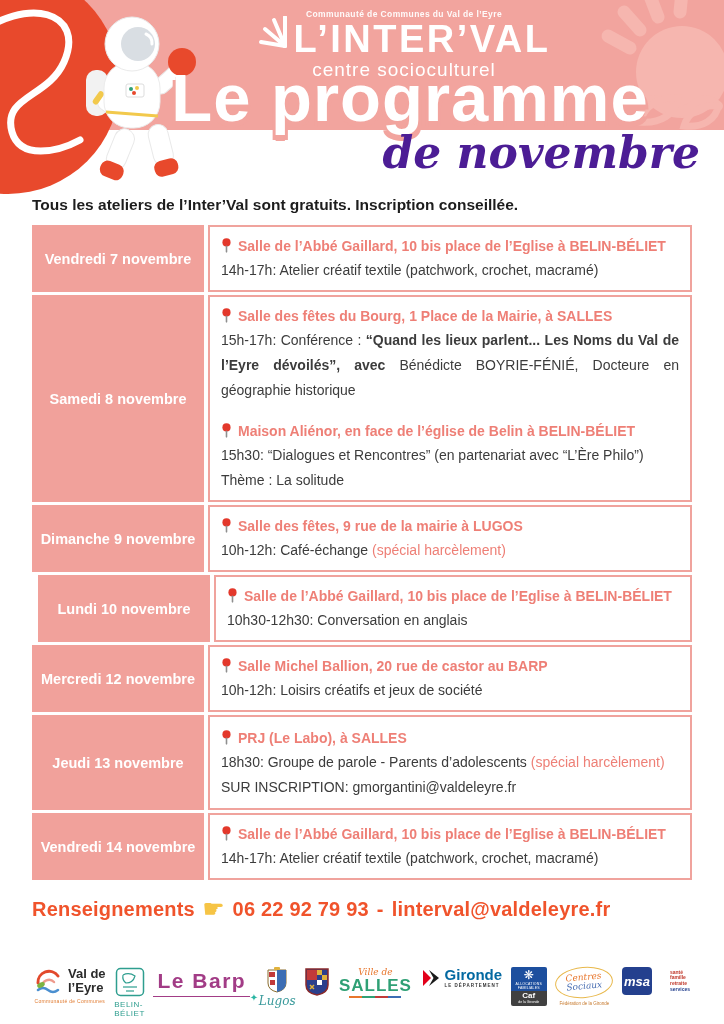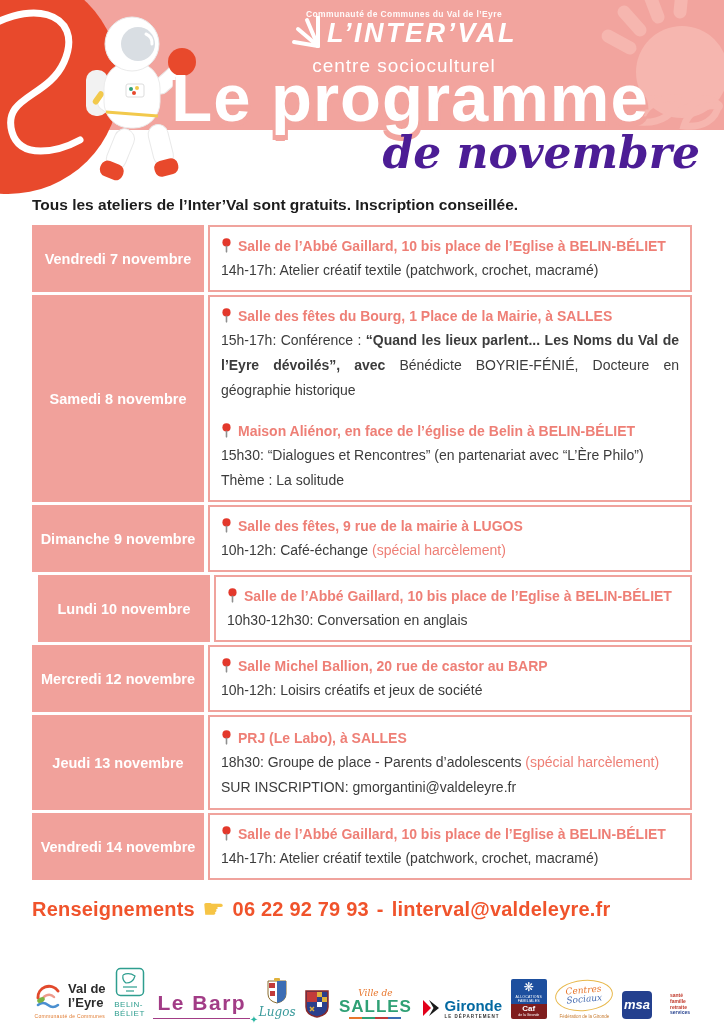--- a/index.html
+++ b/index.html
@@ -14,21 +14,21 @@
     background:#F2A49E; overflow:hidden; z-index:0;
   }
   .sun-motif{ position:absolute; top:0; right:0; z-index:1; }
   .logo-lockup{
     position:absolute; top:9px; left:0; right:0; text-align:center;
     transform:translateX(42px); color:#ffffff; z-index:4;
   }
   .community-label{ font-size:8.5px; letter-spacing:.4px; font-weight:bold; opacity:.95; }
   .org-row{ display:inline-flex; align-items:flex-start; gap:6px; margin-top:1px; }
   .org-rays{ margin-top:-4px; }
-  .org-name{ font-size:27px; font-weight:bold; letter-spacing:2.5px; line-height:1;font-style:italic; }
+  .org-name{ font-size:38px; font-weight:bold; letter-spacing:2.5px; line-height:1; }
   .org-tagline{ font-size:19px; letter-spacing:1px; margin-top:1px; }
   .astronaut-scene{ position:absolute; top:0; left:0; z-index:2; }
   .main-title{
     position:absolute; top:64px; left:140px; width:540px; z-index:3;
     text-align:center; color:#ffffff; font-size:67px; font-weight:bold;
     letter-spacing:1px; line-height:1;
     text-shadow:0 6px 0 #F2A49E, 3px 5px 0 #F2A49E, -3px 5px 0 #F2A49E, 0 2px 0 #F2A49E;
   }
   .sub-title{
     position:absolute; top:129px; right:24px; z-index:4;
@@ -67,42 +67,42 @@
   .seg-pink{ color:#EE7F76; }
   
   .contact-line{
     margin-top:17px; font-size:20px; font-weight:bold; color:#F0532B;
     display:flex; align-items:center; gap:8px; letter-spacing:.2px;
   }
   .hand-icon{ color:#F6C445; font-size:24px; line-height:1; }
   
   .logo-strip{
     margin-top:46px; display:flex; justify-content:space-between;
-    align-items:flex-end; padding:0 2px;
+    align-items:flex-start; padding:0 2px;
   }
   .logo{ display:flex; flex-direction:column; align-items:center; }
   .vde-row{ display:flex; align-items:center; gap:4px; }
   .vde-text{ font-size:13px; font-weight:bold; color:#2b2b2b; line-height:1.05; }
   .vde-sub{ font-size:5px; color:#E07A2F; margin-top:3px; letter-spacing:.3px; }
   .bb-text{ font-size:8px; font-weight:normal; color:#2E9E8F; letter-spacing:.5px; line-height:1.1; margin-top:4px; text-align:left; }
   .barp-wrap{ position:relative; padding:2px 4px 3px; border-bottom:1.5px solid #A23C86; }
   .barp-text{ font-size:21px; color:#A23C86; letter-spacing:1.5px; font-weight:bold; }
   .barp-spark{ position:absolute; right:-8px; bottom:-7px; color:#2BB6A3; font-size:10px; }
   .lugos-script{ font-family:"DejaVu Serif", serif; font-style:italic; font-size:12px; color:#3A9A9B; margin-top:1px; }
   .salles-top{ font-family:"DejaVu Serif", serif; font-style:italic; font-size:9px; color:#E8762C; }
   .salles-main{ font-size:17px; font-weight:bold; color:#2FA075; letter-spacing:1px; line-height:1; }
   .salles-line{ width:52px; height:2px; margin-top:2px;
     background:linear-gradient(90deg,#E8762C 0 25%,#2FA075 25% 50%,#C23A3A 50% 75%,#3C6DB4 75% 100%); }
   .gir-row{ display:flex; align-items:center; gap:4px; }
   .gir-text{ font-size:15px; font-weight:bold; color:#0369a1; line-height:1; }
   .gir-sub{ font-size:4.5px; color:#333; letter-spacing:1px; font-weight:bold; margin-top:1px; }
   .caf-box{ width:36px; background:#1D4F9E; border-radius:2px 2px 0 0; padding:2px 1px 1px; text-align:center; }
   .caf-top{ font-size:3.5px; color:#fff; letter-spacing:.2px; }
   .caf-flake{ color:#fff; font-size:12px; line-height:1.1; }
-  .caf-band{ width:36px; background:#7f1d1d; text-align:center; padding:1px 0 2px; border-radius:0 0 2px 2px; }
+  .caf-band{ width:36px; background:#404040; text-align:center; padding:1px 0 2px; border-radius:0 0 2px 2px; }
   .caf-main{ font-size:8px; font-weight:bold; color:#fff; line-height:1; }
   .caf-sub{ font-size:3.5px; color:#fff; }
   .cs-oval{ border:1.5px solid #E8B84B; border-radius:50%; padding:5px 10px; transform:rotate(-5deg); text-align:center; }
   .cs-l1{ font-family:"DejaVu Serif", serif; font-style:italic; font-size:9px; color:#E8762C; line-height:1.05; }
   .cs-l2{ font-family:"DejaVu Serif", serif; font-style:italic; font-size:9px; color:#4A6FB3; line-height:1.05; }
   .cs-sub{ font-size:4.5px; color:#C77B2F; margin-top:3px; }
   .msa-row{ display:flex; align-items:center; gap:18px; }
   .msa-box{ width:30px; height:28px; background:#24408E; border-radius:4px; color:#fff;
     font-weight:bold; font-style:italic; font-size:13px; display:flex; align-items:center; justify-content:center; }
   .msa-words{ display:flex; flex-direction:column; line-height:1.15; }
@@ -279,21 +279,21 @@
           <div class="date-cell">Jeudi 13 novembre</div>
           <div class="detail-cell">
             <div class="block">
               <div class="loc-line">
                 <svg class="pin" width="11" height="16" viewBox="0 0 12 18">
                   <circle cx="6" cy="5" r="4.6" fill="#E3382B"></circle>
                   <rect x="5.1" y="8.5" width="1.8" height="8" rx="0.9" fill="#8F8F8F"></rect>
                 </svg>
                 <span class="loc-text">PRJ (Le Labo), à SALLES</span>
               </div>
-              <div class="text-line"><span class="seg">18h30: Groupe de place - Parents d’adolescents </span><span class="seg-pink">(spécial harcèlement)</span></div>
+              <div class="text-line"><span class="seg">18h30: Groupe de parole - Parents d’adolescents </span><span class="seg-pink">(spécial harcèlement)</span></div>
               <div class="text-line"><span class="seg">SUR INSCRIPTION: gmorgantini@valdeleyre.fr</span></div>
             </div>
           </div>
         </div>
         <div class="event-row">
           <div class="date-cell">Vendredi 14 novembre</div>
           <div class="detail-cell">
             <div class="block">
               <div class="loc-line">
                 <svg class="pin" width="11" height="16" viewBox="0 0 12 18">

